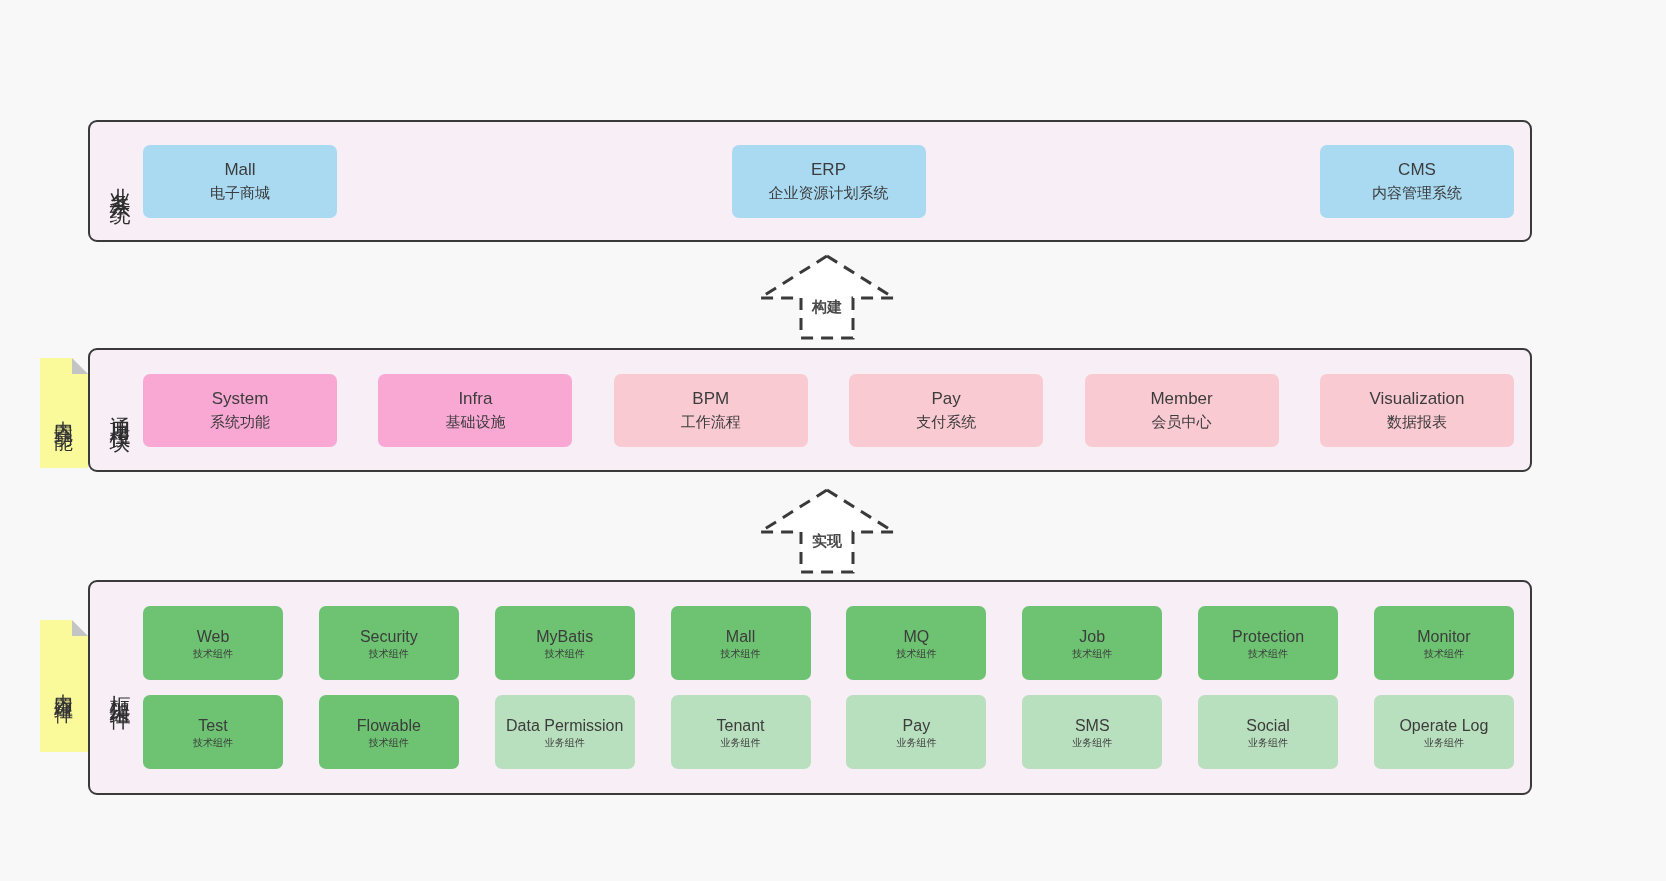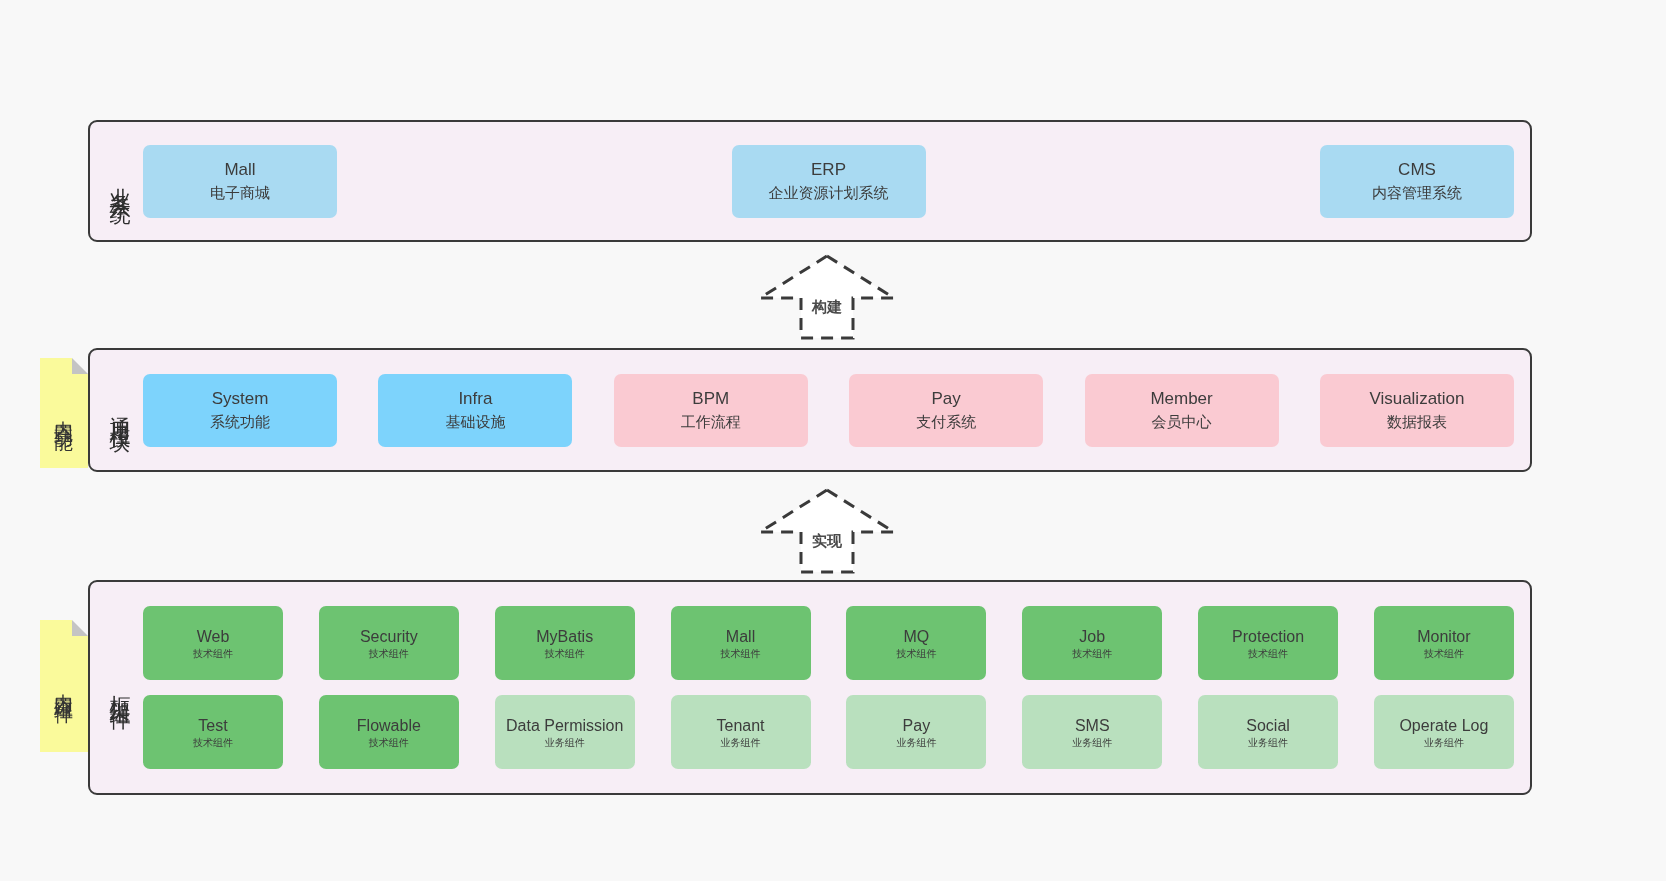--- a/index.html
+++ b/index.html
@@ -17,21 +17,21 @@
   .box{width:194px;height:73px;border-radius:7px;display:flex;flex-direction:column;
        justify-content:center;align-items:center;text-align:center;box-sizing:border-box;padding:2px 6px;}
   .box .t{font-size:17px;color:#3c3c3c;line-height:1.45;}
   .box .s{font-size:15px;color:#3c3c3c;line-height:1.45;}
   .grid{flex:1;display:flex;flex-direction:column;gap:15px;}
   .box-row-sm{display:flex;justify-content:space-between;align-items:center;}
   .box.sm{width:140px;height:74px;}
   .box.sm .t{font-size:16px;line-height:1.32;}
   .box.sm .s{font-size:10px;line-height:1.32;}
   .v-blue{background:#a9daf2;}
-  .v-red{background:#7dd3fc;}
+  .v-red{background:#f9a8d4;}
   .v-pink{background:#facad2;}
   .v-green{background:#6dc371;}
   .v-lgreen{background:#b9e0be;}
   .note{position:absolute;left:-50px;width:48px;background:#fafa9b;
         display:flex;align-items:center;justify-content:center;}
   .note::after{content:"";position:absolute;top:0;right:0;width:0;height:0;
         border:8px solid;border-color:#f8f8f8 #f8f8f8 #c4c4c4 #c4c4c4;}
   #note-modules{top:8px;height:110px;}
   #note-components{top:38px;height:132px;}
   .note .v-text{writing-mode:vertical-rl;text-orientation:upright;font-size:19px;

